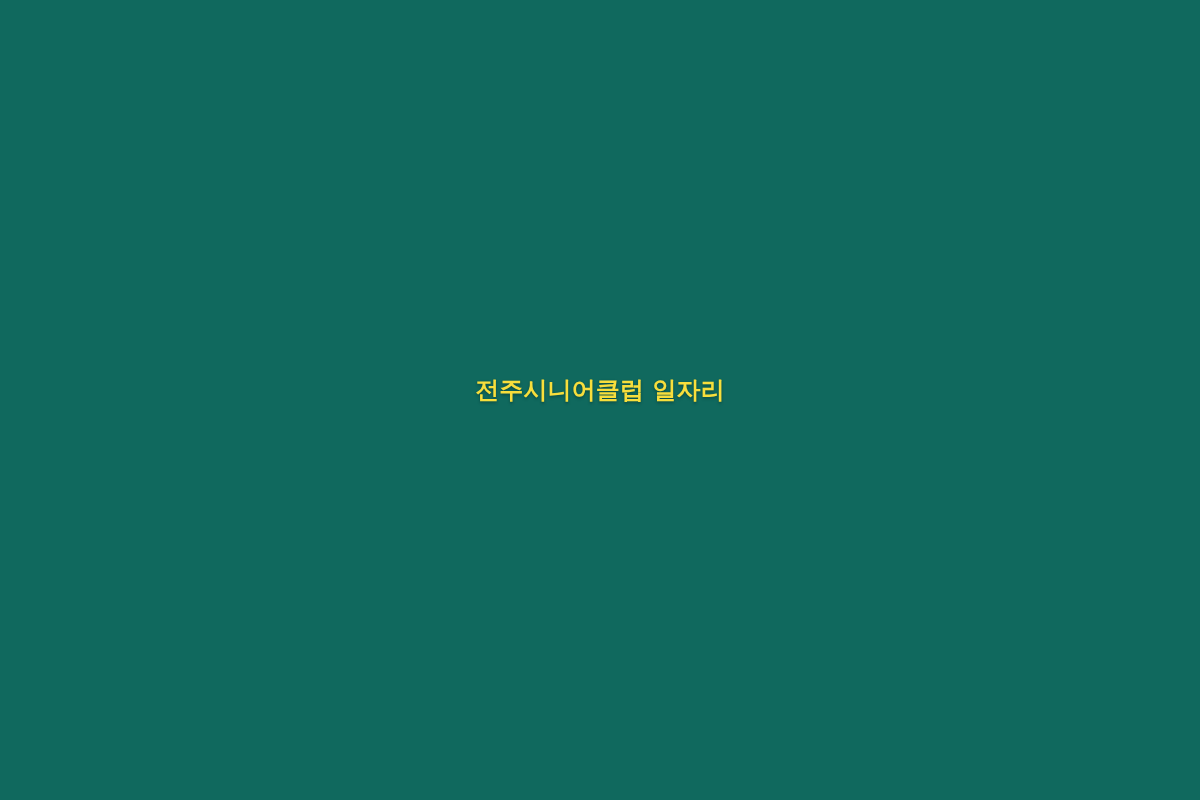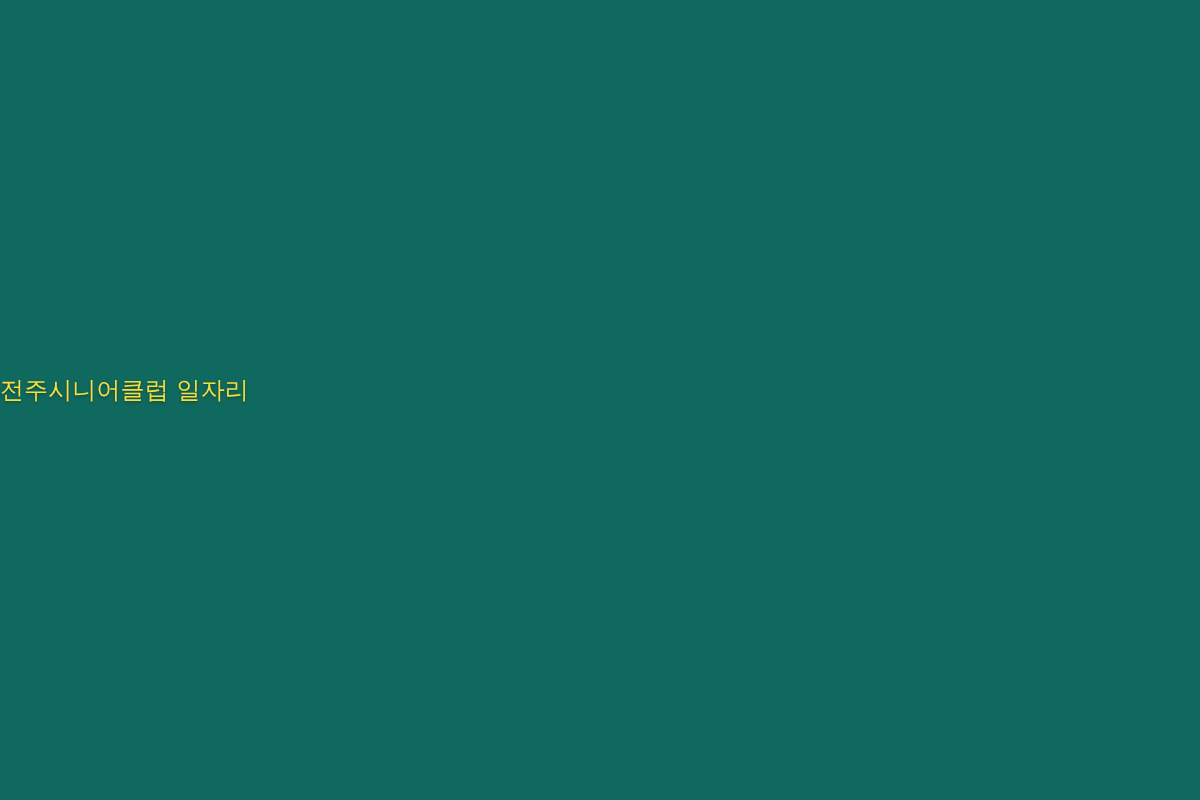--- a/index.html
+++ b/index.html
@@ -37,24 +37,25 @@
     flex-direction: column;
     align-items: center;
     justify-content: center;
     
     transform: translateY(-10px);
   }
 
   .headline-line {
     display: block;
     width: 100%;
+    text-align: center;
     color: #f7de3c;                
     font-family: "DejaVu Sans", "Liberation Sans", sans-serif;
     font-size: 104px;
-    font-weight: 400;
+    font-weight: 700;
     line-height: 134px;
     letter-spacing: 0.005em;
     white-space: nowrap;
     
     text-shadow:
       0 2px 3px rgba(0, 0, 0, 0.22),
       0 0 2px rgba(0, 0, 0, 0.14);
   }
 
   .headline-line + .headline-line {

